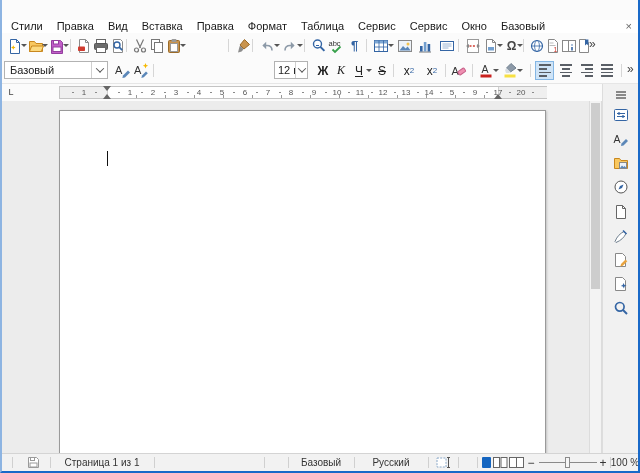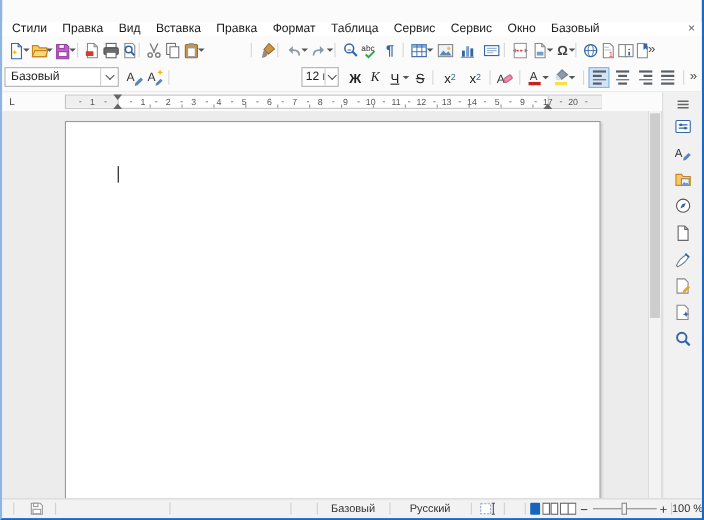--- a/index.html
+++ b/index.html
@@ -517,20 +517,21 @@
   <div class="statusbar">
     <span class="ssep" style="left:10px"></span>
     <div class="scell" style="left:18px;width:26px;">
         <svg width="13" height="13" viewBox="0 0 13 13">
           <path d="M1.5 1.5h8l2 2v8h-10z" fill="#fff" stroke="#9a9a9a"></path>
           <rect x="3.5" y="1.5" width="4" height="3" fill="#fff" stroke="#9a9a9a"></rect>
           <rect x="3" y="7" width="7" height="4" fill="#fff" stroke="#9a9a9a"></rect>
         </svg>
       </div>
     <span class="ssep" style="left:48px"></span>
+    <div class="scell" style="left:50px;width:100px;">Страница 1 из 1</div>
     <span class="ssep" style="left:152px"></span>
     <span class="ssep" style="left:262px"></span>
     <span class="ssep" style="left:286px"></span>
     <div class="scell" style="left:288px;width:62px;">Базовый</div>
     <span class="ssep" style="left:352px"></span>
     <div class="scell" style="left:280px;width:110px;left:282px;" style2=""></div>
 
     <div class="scell" style="left:354px;width:70px;">
         <span>Русский</span>
       </div>

